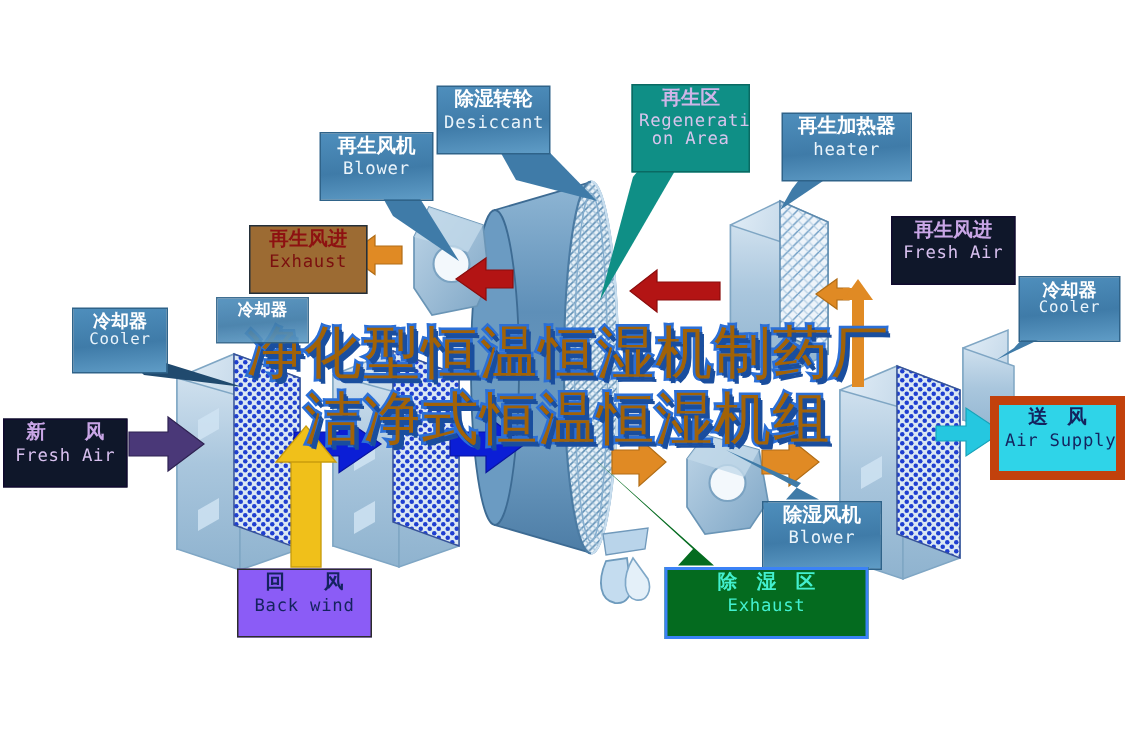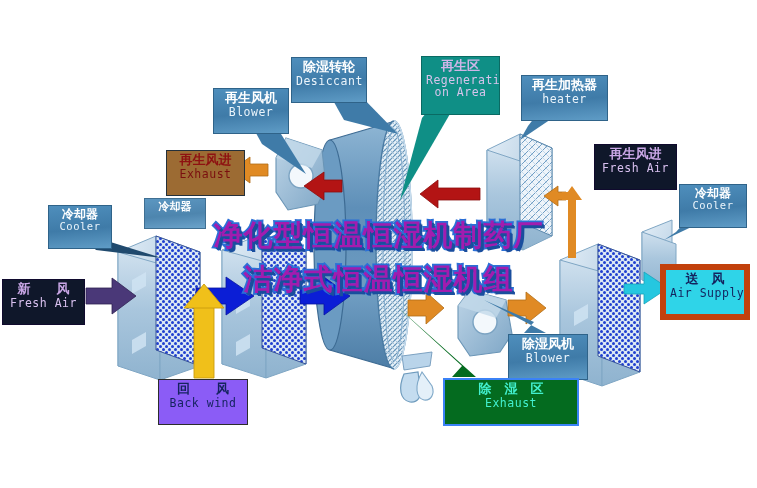--- a/index.html
+++ b/index.html
@@ -103,25 +103,25 @@
     position: absolute;
     left: 0;
     top: 213px;
     width: 757px;
     text-align: center;
     pointer-events: none;
   }
   #overlay-title .ot-line {
     display: block;
     font-family: "DejaVu Sans", sans-serif;
-    font-weight: bold;
-    font-size: 29px;
+    font-weight: normal;
+    font-size: 38px;
     line-height: 44px;
     letter-spacing: 1px;
-    color: #a21caf;
+    color: #a16207;
     -webkit-text-stroke: 3.5px #2b6fd6;
     paint-order: stroke fill;
     text-shadow:
        2px 2px 0 #1a4e9e,
        3px 3px 0 #1a4e9e;
   }
 </style>
 </head>
 <body>
 

